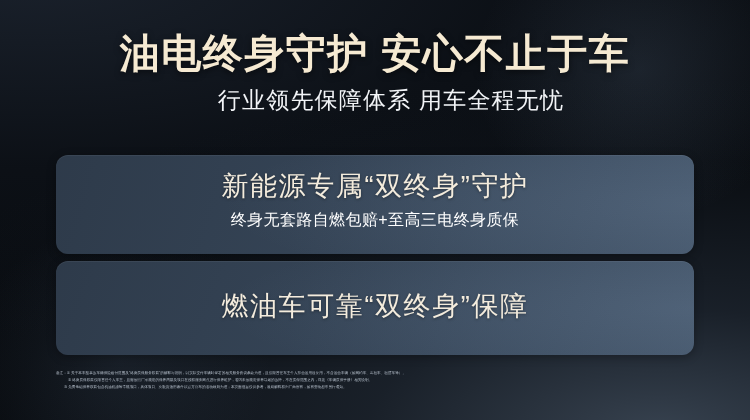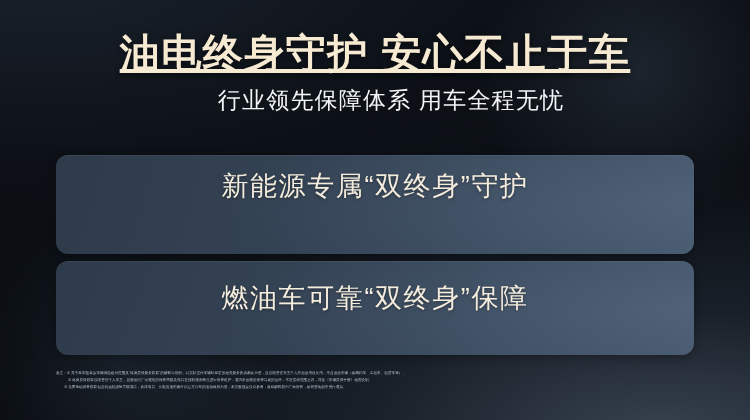--- a/index.html
+++ b/index.html
@@ -42,21 +42,20 @@
   .header { position:absolute; left:0; right:0; top:30px; text-align:center; }
 
   .main-title {
     font-size:40px;
     font-weight:bold;
     letter-spacing:1.5px;
     color:#f6ead2;
     line-height:1.18;
     text-shadow:0 2px 6px rgba(0,0,0,0.55);
     white-space:nowrap;
-    text-decoration:underline;
   }
 
   .sub-title {
     margin-top:9px;
     font-size:23px;
     font-weight:normal;
     letter-spacing:1.2px;
     color:#f2f4f7;
     line-height:1.25;
     white-space:nowrap;
@@ -89,21 +88,21 @@
     background:radial-gradient(120% 150% at 100% 50%, rgba(150,175,205,0.14), rgba(150,175,205,0) 62%);
     pointer-events:none;
   }
 
   .card-1 { height:99px; }
   .card-2 { height:94px; margin-top:7px; }
 
   .card-inner { position:relative; z-index:2; }
 
   .card-1 .card-inner { padding-top:14px; }
-  .card-2 .card-inner { padding-top:20px; }
+  .card-2 .card-inner { padding-top:28px; }
 
   .card-title {
     font-size:27px;
     font-weight:normal;
     letter-spacing:1.6px;
     color:#f4ecdd;
     line-height:1.3;
     white-space:nowrap;
     text-shadow:0 1px 3px rgba(0,0,0,0.38);
   }
@@ -145,20 +144,21 @@
   <div class="header">
     <div class="main-title">油电终身守护 安心不止于车</div>
     <div class="sub-title">行业领先保障体系 用车全程无忧</div>
   </div>
 
   <div class="cards">
 
     <div class="card card-1">
       <div class="card-inner">
         <div class="card-title">新能源专属“双终身”守护</div>
+        <div class="card-desc">终身无套路自燃包赔+至高三电终身质保</div>
       </div>
     </div>
 
     <div class="card card-2">
       <div class="card-inner">
         <div class="card-title">燃油车可靠“双终身”保障</div>
       </div>
     </div>
 
   </div>

